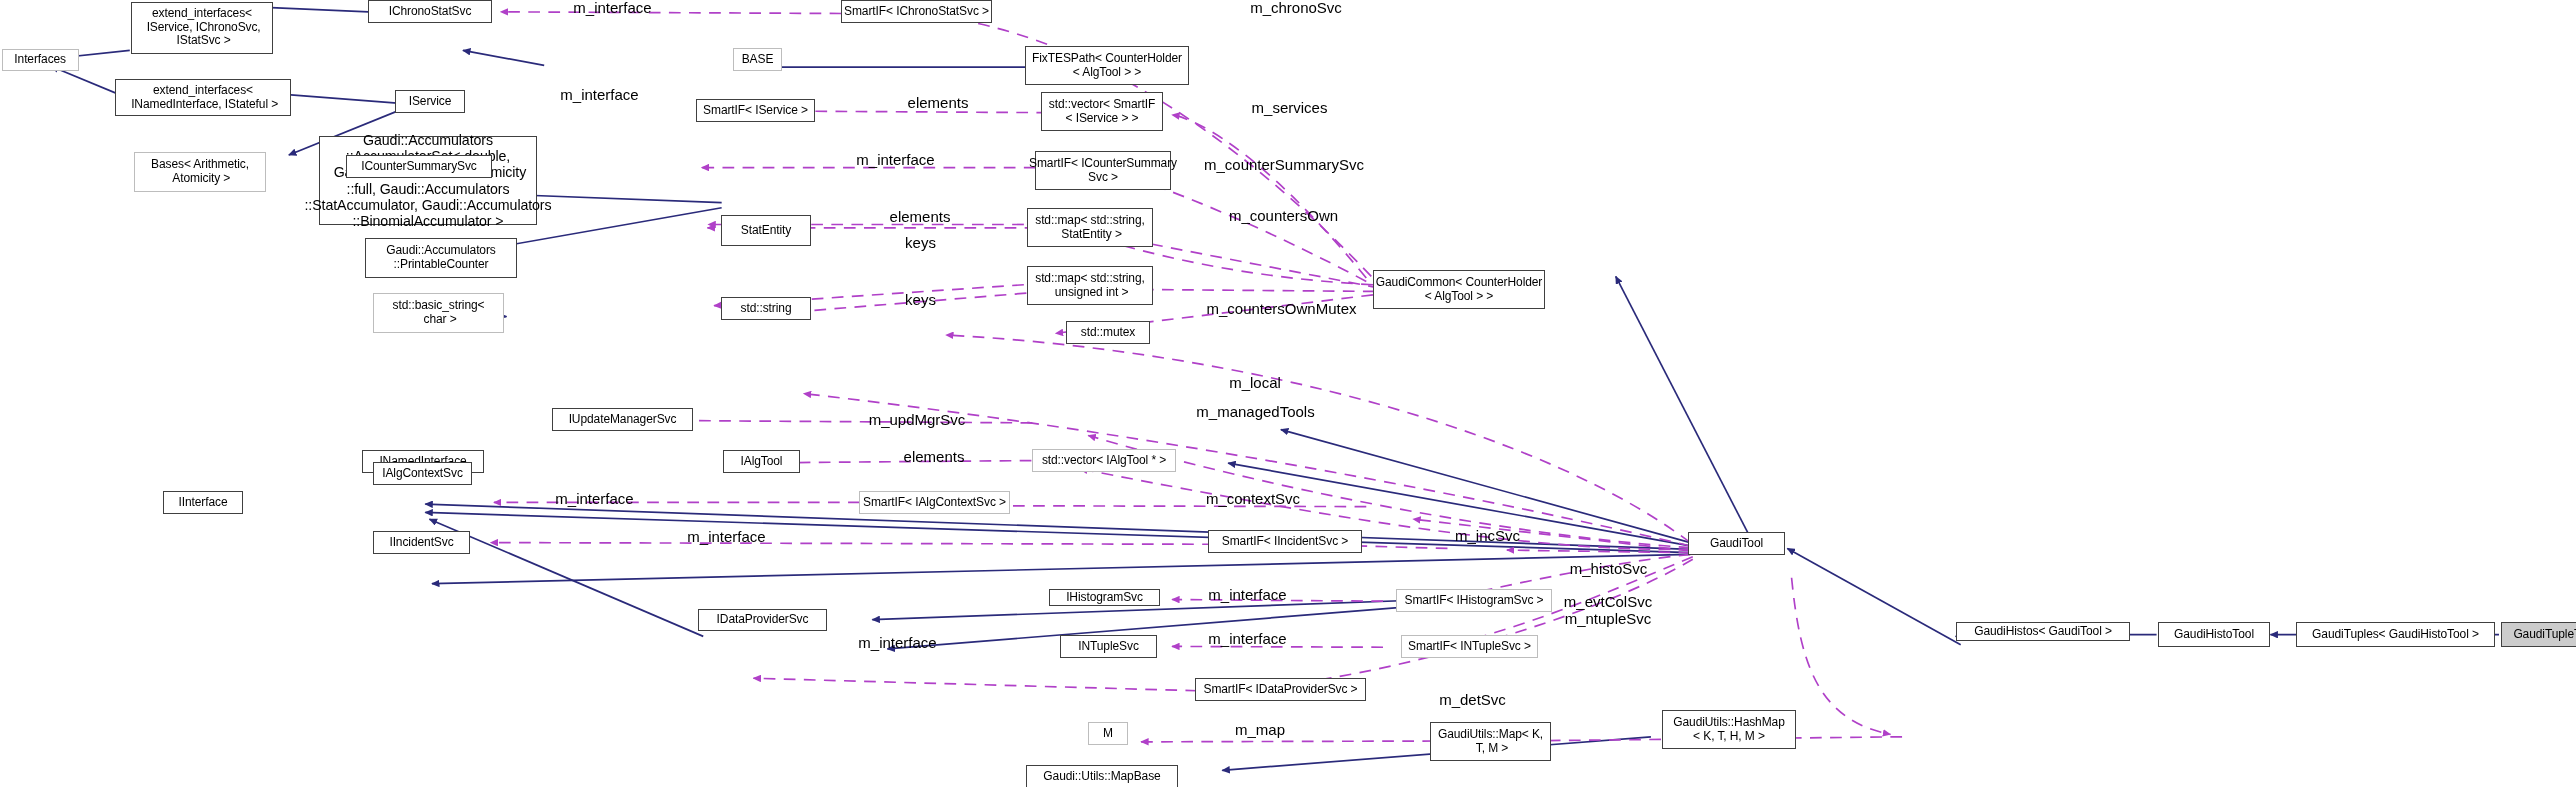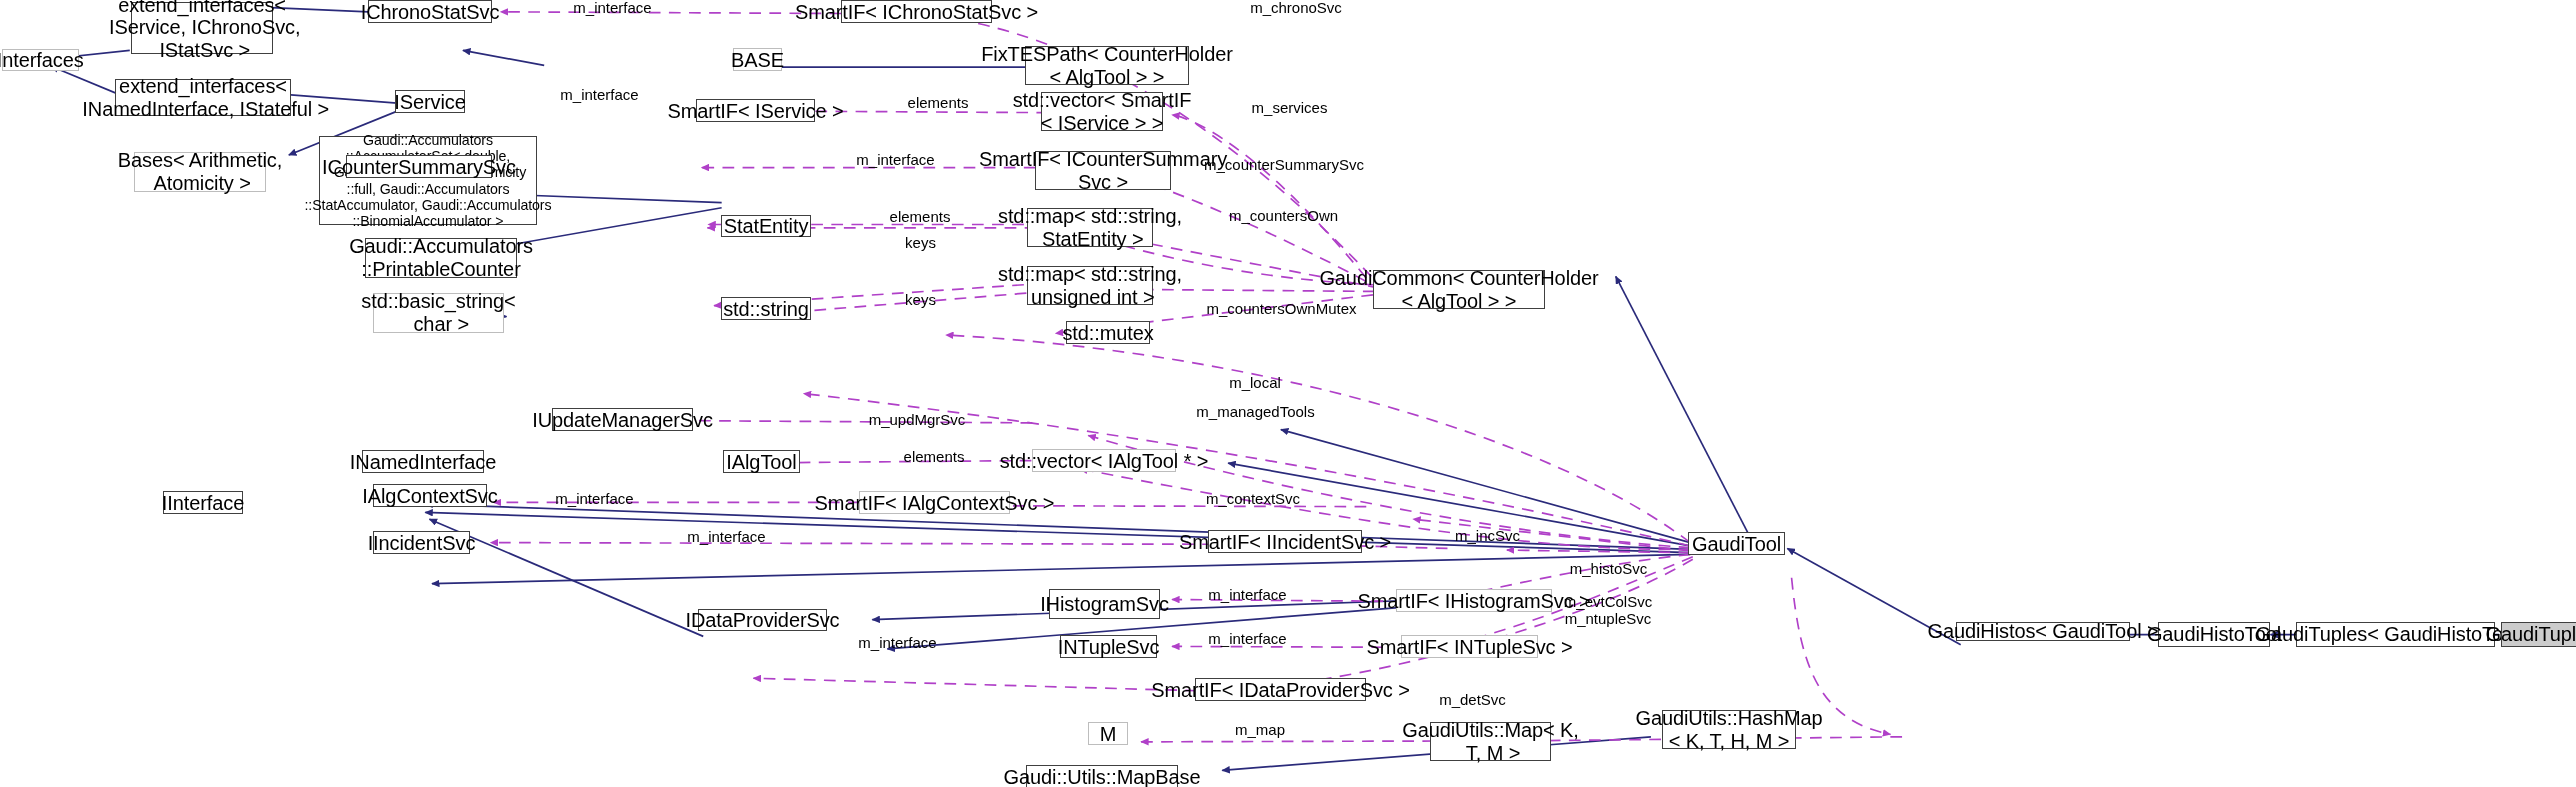--- a/index.html
+++ b/index.html
@@ -21,21 +21,21 @@
   .node{
     position:absolute;
     box-sizing:border-box;
     border:1.3px solid #404040;
     background:#ffffff;
     color:#000000;
     display:flex;
     align-items:center;
     justify-content:center;
     text-align:center;
-    font-size:20px;
+    font-size:12px;
     line-height:1.12;
     white-space:pre;
     letter-spacing:-0.1px;
     padding:0.8px 3.3px;
     z-index:5;
   }
   .node.light{ border-color:#bdbdbd; }
   .node.current{ background:#cccccc; border-color:#404040; }
   .node.tall{ line-height:1.13; }
   .elabel{
@@ -138,21 +138,21 @@
   <div class="node" style="left:395px;top:90px;width:70px;height:23.4px;">IService</div>
   <div class="node light tall" style="left:134px;top:152px;width:132px;height:40px;">Bases&lt; Arithmetic,
  Atomicity &gt;</div>
   <div class="node tall" style="left:319px;top:136px;width:218px;height:89px;font-size:14.2px;">Gaudi::Accumulators
 ::AccumulatorSet&lt; double,
  Gaudi::Accumulators::atomicity
 ::full, Gaudi::Accumulators
 ::StatAccumulator, Gaudi::Accumulators
 ::BinomialAccumulator &gt;</div>
   <div class="node" style="left:346px;top:155px;width:146px;height:23.4px;">ICounterSummarySvc</div>
-  <div class="node" style="left:721px;top:215px;width:90px;height:22px;">StatEntity</div>
+  <div class="node" style="left:721px;top:215px;width:90px;height:31px;">StatEntity</div>
   <div class="node tall" style="left:365px;top:238px;width:152px;height:40px;">Gaudi::Accumulators
 ::PrintableCounter</div>
   <div class="node light tall" style="left:373px;top:293px;width:131px;height:40px;">std::basic_string&lt;
  char &gt;</div>
   <div class="node" style="left:721px;top:297px;width:90px;height:23.4px;">std::string</div>
   <div class="node" style="left:841px;top:0px;width:151px;height:23.4px;">SmartIF&lt; IChronoStatSvc &gt;</div>
   <div class="node light" style="left:733px;top:48px;width:49px;height:23.4px;">BASE</div>
   <div class="node tall" style="left:1025px;top:46px;width:164px;height:39px;">FixTESPath&lt; CounterHolder
 &lt; AlgTool &gt; &gt;</div>
   <div class="node" style="left:696px;top:99px;width:119px;height:23.4px;">SmartIF&lt; IService &gt;</div>
@@ -165,27 +165,27 @@
   <div class="node tall" style="left:1027px;top:266px;width:126px;height:39px;">std::map&lt; std::string,
  unsigned int &gt;</div>
   <div class="node" style="left:1066px;top:321px;width:84px;height:23.4px;">std::mutex</div>
   <div class="node tall" style="left:1373px;top:270px;width:172px;height:39px;">GaudiCommon&lt; CounterHolder
 &lt; AlgTool &gt; &gt;</div>
   <div class="node" style="left:552px;top:408px;width:141px;height:23.4px;">IUpdateManagerSvc</div>
   <div class="node" style="left:362px;top:450px;width:122px;height:23.4px;">INamedInterface</div>
   <div class="node" style="left:723px;top:450px;width:77px;height:23.4px;">IAlgTool</div>
   <div class="node light" style="left:1032px;top:449px;width:144px;height:23.4px;">std::vector&lt; IAlgTool * &gt;</div>
   <div class="node" style="left:163px;top:491px;width:80px;height:23.4px;">IInterface</div>
-  <div class="node" style="left:373px;top:484px;width:114px;height:23.4px;">IAlgContextSvc</div>
+  <div class="node" style="left:373px;top:462px;width:99px;height:23.4px;">IAlgContextSvc</div>
   <div class="node light" style="left:859px;top:491px;width:151px;height:23.4px;">SmartIF&lt; IAlgContextSvc &gt;</div>
   <div class="node" style="left:373px;top:531px;width:97px;height:23.4px;">IIncidentSvc</div>
   <div class="node" style="left:1208px;top:530px;width:154px;height:23.4px;">SmartIF&lt; IIncidentSvc &gt;</div>
   <div class="node" style="left:1688px;top:532px;width:97px;height:23.4px;">GaudiTool</div>
   <div class="node" style="left:698px;top:609px;width:129px;height:22px;">IDataProviderSvc</div>
-  <div class="node" style="left:1049px;top:589px;width:111px;height:30px;">IHistogramSvc</div>
+  <div class="node" style="left:1049px;top:589px;width:111px;height:17px;">IHistogramSvc</div>
   <div class="node light" style="left:1396px;top:589px;width:156px;height:23.4px;">SmartIF&lt; IHistogramSvc &gt;</div>
   <div class="node" style="left:1060px;top:635px;width:97px;height:23.4px;">INTupleSvc</div>
   <div class="node light" style="left:1401px;top:635px;width:137px;height:23.4px;">SmartIF&lt; INTupleSvc &gt;</div>
   <div class="node" style="left:1195px;top:678px;width:171px;height:23.4px;">SmartIF&lt; IDataProviderSvc &gt;</div>
   <div class="node" style="left:1956px;top:622px;width:174px;height:19px;">GaudiHistos&lt; GaudiTool &gt;</div>
   <div class="node" style="left:2158px;top:622px;width:112px;height:25px;">GaudiHistoTool</div>
   <div class="node" style="left:2296px;top:622px;width:199px;height:25px;">GaudiTuples&lt; GaudiHistoTool &gt;</div>
   <div class="node current" style="left:2501px;top:622px;width:107px;height:25px;">GaudiTupleTool</div>
   <div class="node light" style="left:1088px;top:722px;width:40px;height:23.4px;">M</div>
   <div class="node tall" style="left:1417px;top:722px;width:121px;height:39px;margin-left:13px;">GaudiUtils::Map&lt; K,

